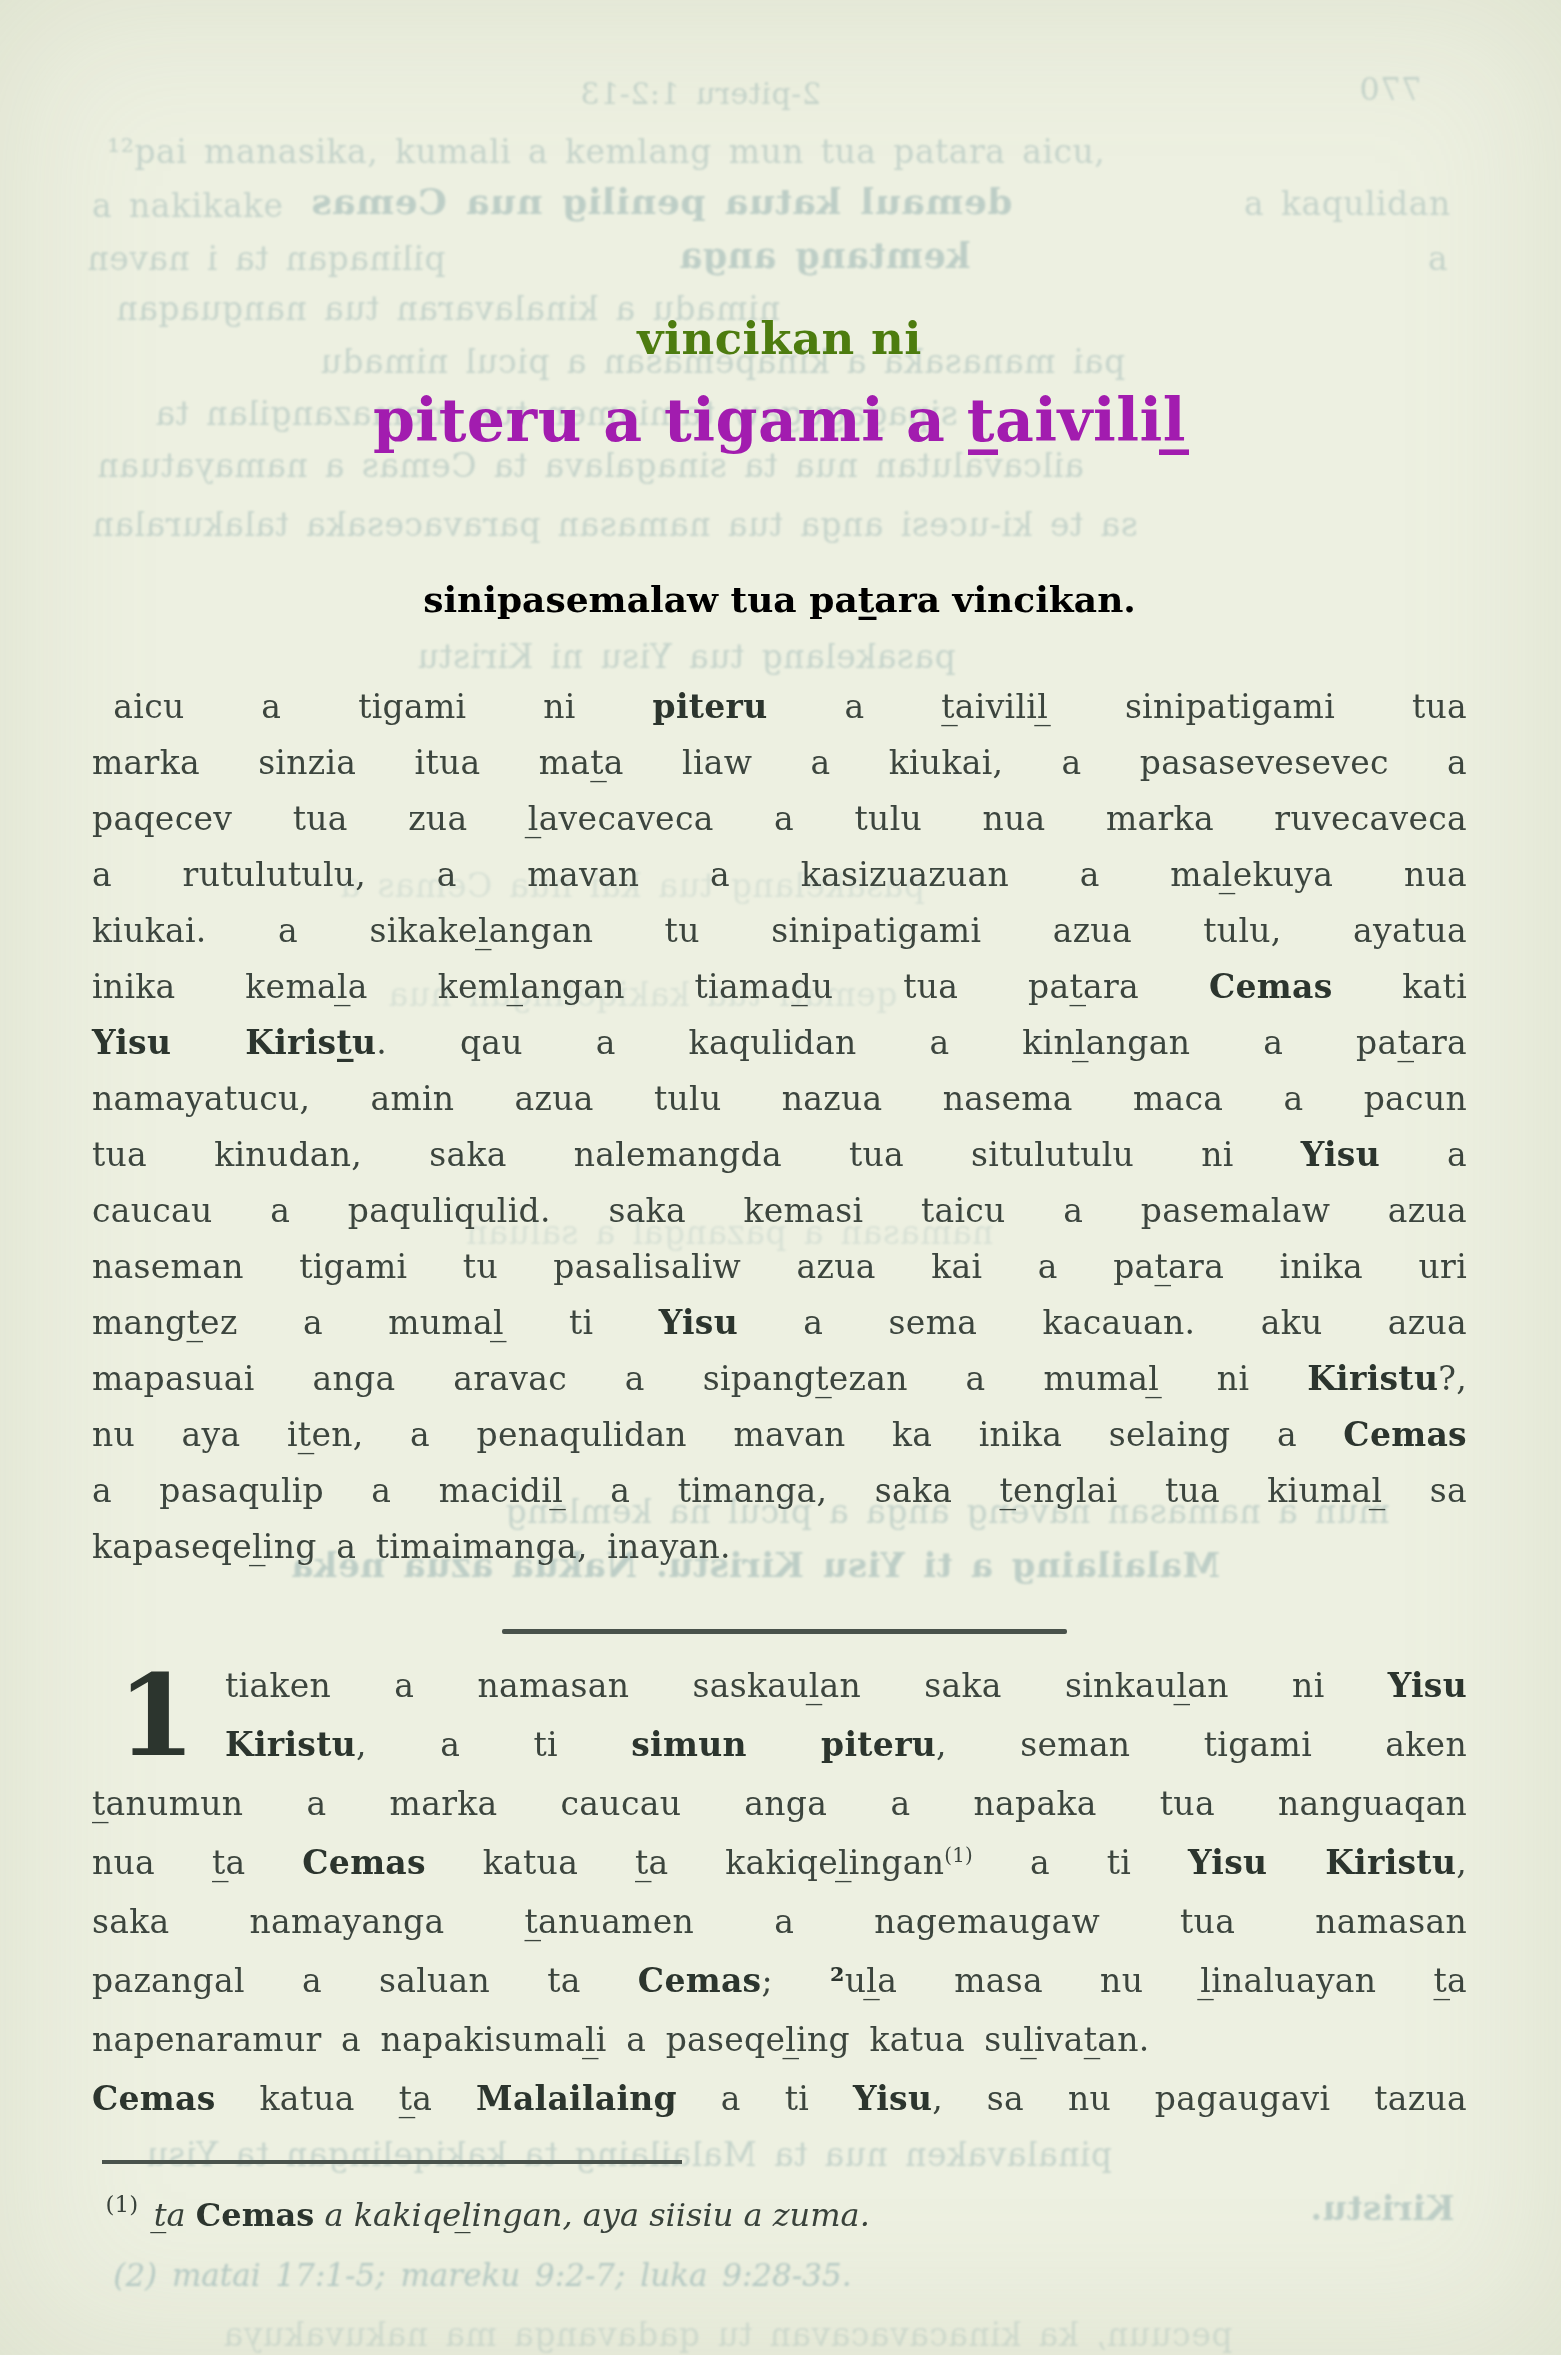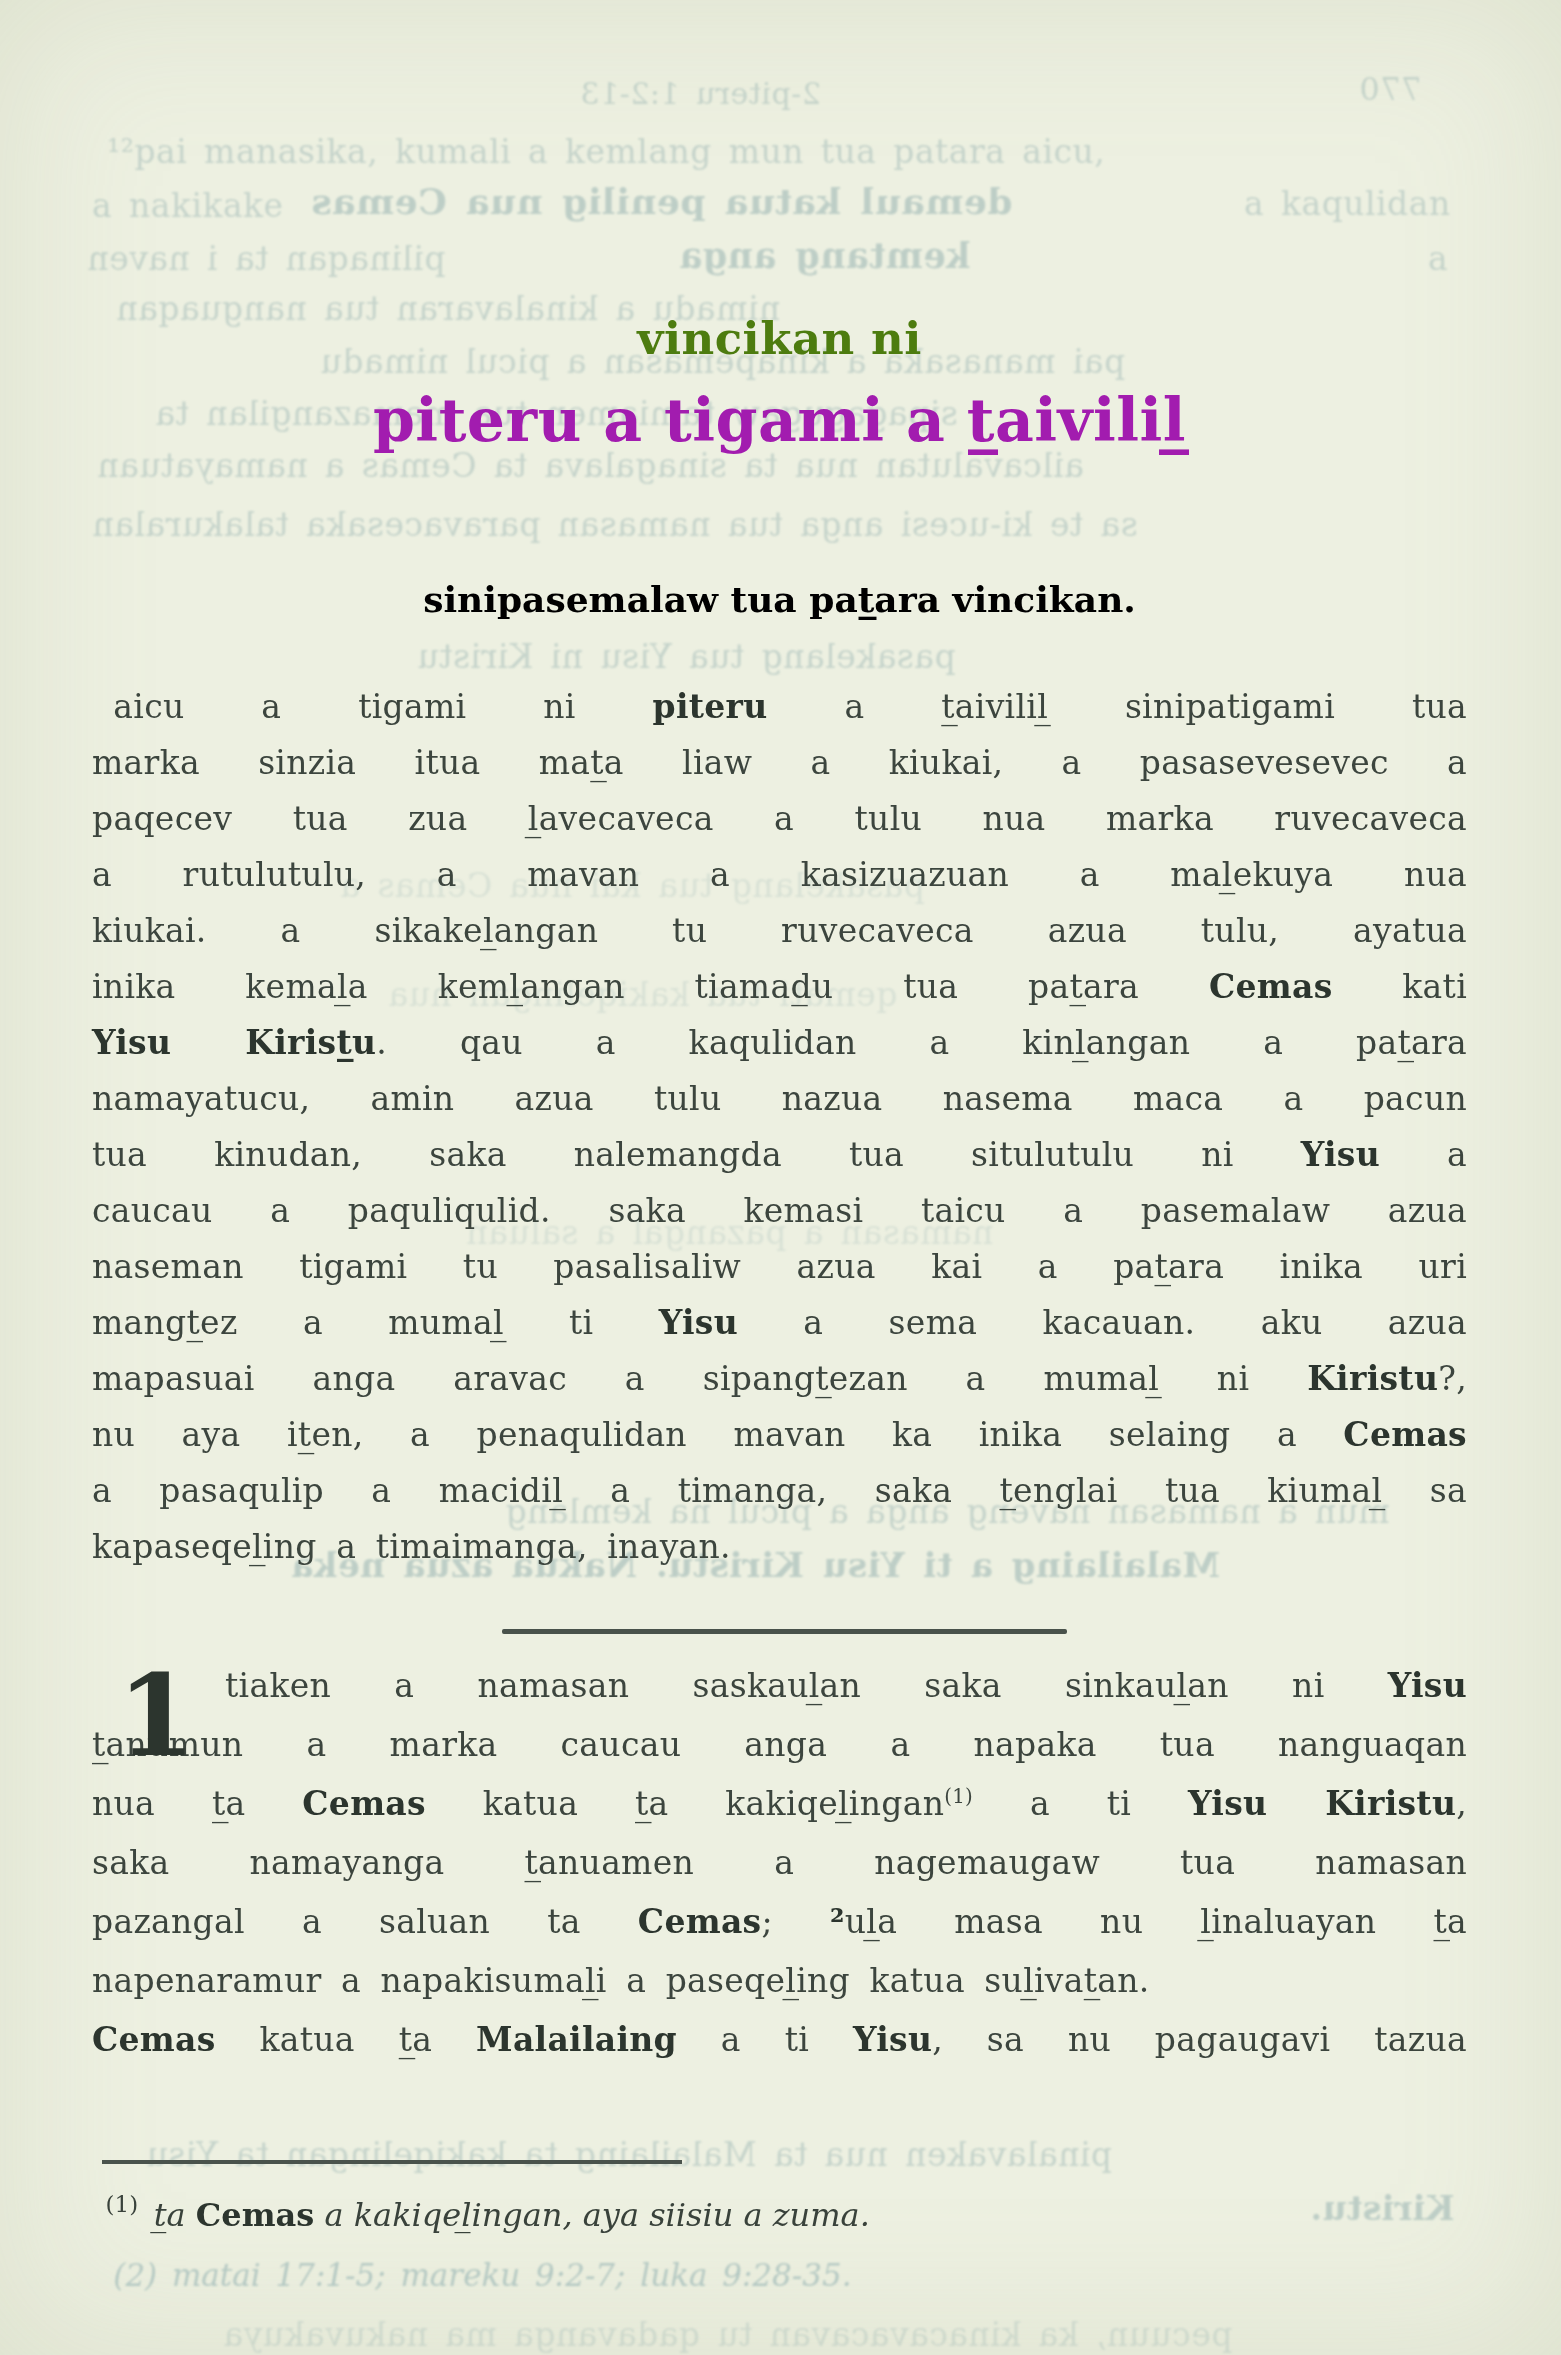--- a/index.html
+++ b/index.html
@@ -88,40 +88,41 @@
 
     <h2 class="title2">piteru a tigami a t̲aivilil̲</h2>
 
     <h3 class="subtitle">sinipasemalaw tua pat̲ara vincikan.</h3>
 
     <div class="para intro">
         <div class="line">aicu a tigami ni <b>piteru</b> a t̲aivilil̲ sinipatigami tua</div>
         <div class="line">marka sinzia itua mat̲a liaw a kiukai, a pasasevesevec a</div>
         <div class="line">paqecev tua zua l̲avecaveca a tulu nua marka ruvecaveca</div>
         <div class="line">a rutulutulu, a mavan a kasizuazuan a mal̲ekuya nua</div>
-        <div class="line">kiukai. a sikakel̲angan tu ruvecaveca azua tulu, ayatua</div>
+        <div class="line">kiukai. a sikakel̲angan tu sinipatigami azua tulu, ayatua</div>
         <div class="line">inika kemal̲a keml̲angan tiamad̲u tua pat̲ara <b>Cemas</b> kati</div>
         <div class="line"><b>Yisu Kirist̲u</b>. qau a kaqulidan a kinl̲angan a pat̲ara</div>
         <div class="line">namayatucu, amin azua tulu nazua nasema maca a pacun</div>
         <div class="line">tua kinudan, saka nalemangda tua situlutulu ni <b>Yisu</b> a</div>
         <div class="line">caucau a paquliqulid. saka kemasi taicu a pasemalaw azua</div>
         <div class="line">naseman tigami tu pasalisaliw azua kai a pat̲ara inika uri</div>
         <div class="line">mangt̲ez a mumal̲ ti <b>Yisu</b> a sema kacauan. aku azua</div>
         <div class="line">mapasuai anga aravac a sipangt̲ezan a mumal̲ ni <b>Kiristu</b>?,</div>
         <div class="line">nu aya it̲en, a penaqulidan mavan ka inika selaing a <b>Cemas</b></div>
         <div class="line">a pasaqulip a macidil̲ a timanga, saka t̲englai tua kiumal̲ sa</div>
         <div class="line last">kapaseqel̲ing a timaimanga, inayan.</div>
       </div>
 
     <div class="divider"></div>
 
     <div class="dropcap">1</div>
 
     <div class="para chapter">
         <div class="line indent">tiaken a namasan saskaul̲an saka sinkaul̲an ni <b>Yisu</b></div>
+        <div class="line indent"><b>Kiristu</b>, a ti <b>simun piteru</b>, seman tigami aken</div>
         <div class="line">t̲anumun a marka caucau anga a napaka tua nanguaqan</div>
         <div class="line">nua t̲a <b>Cemas</b> katua t̲a kakiqel̲ingan<sup>(1)</sup> a ti <b>Yisu Kiristu</b>,</div>
         <div class="line">saka namayanga t̲anuamen a nagemaugaw tua namasan</div>
         <div class="line">pazangal a saluan ta <b>Cemas</b>; <b>²</b>ul̲a masa nu l̲inaluayan t̲a</div>
         <div class="line last">napenaramur a napakisumal̲i a paseqel̲ing katua sul̲ivat̲an.</div>
         <div class="line"><b>Cemas</b> katua t̲a <b>Malailaing</b> a ti <b>Yisu</b>, sa nu pagaugavi tazua</div>
       </div>
 
     <div class="fn-rule"></div>
 

